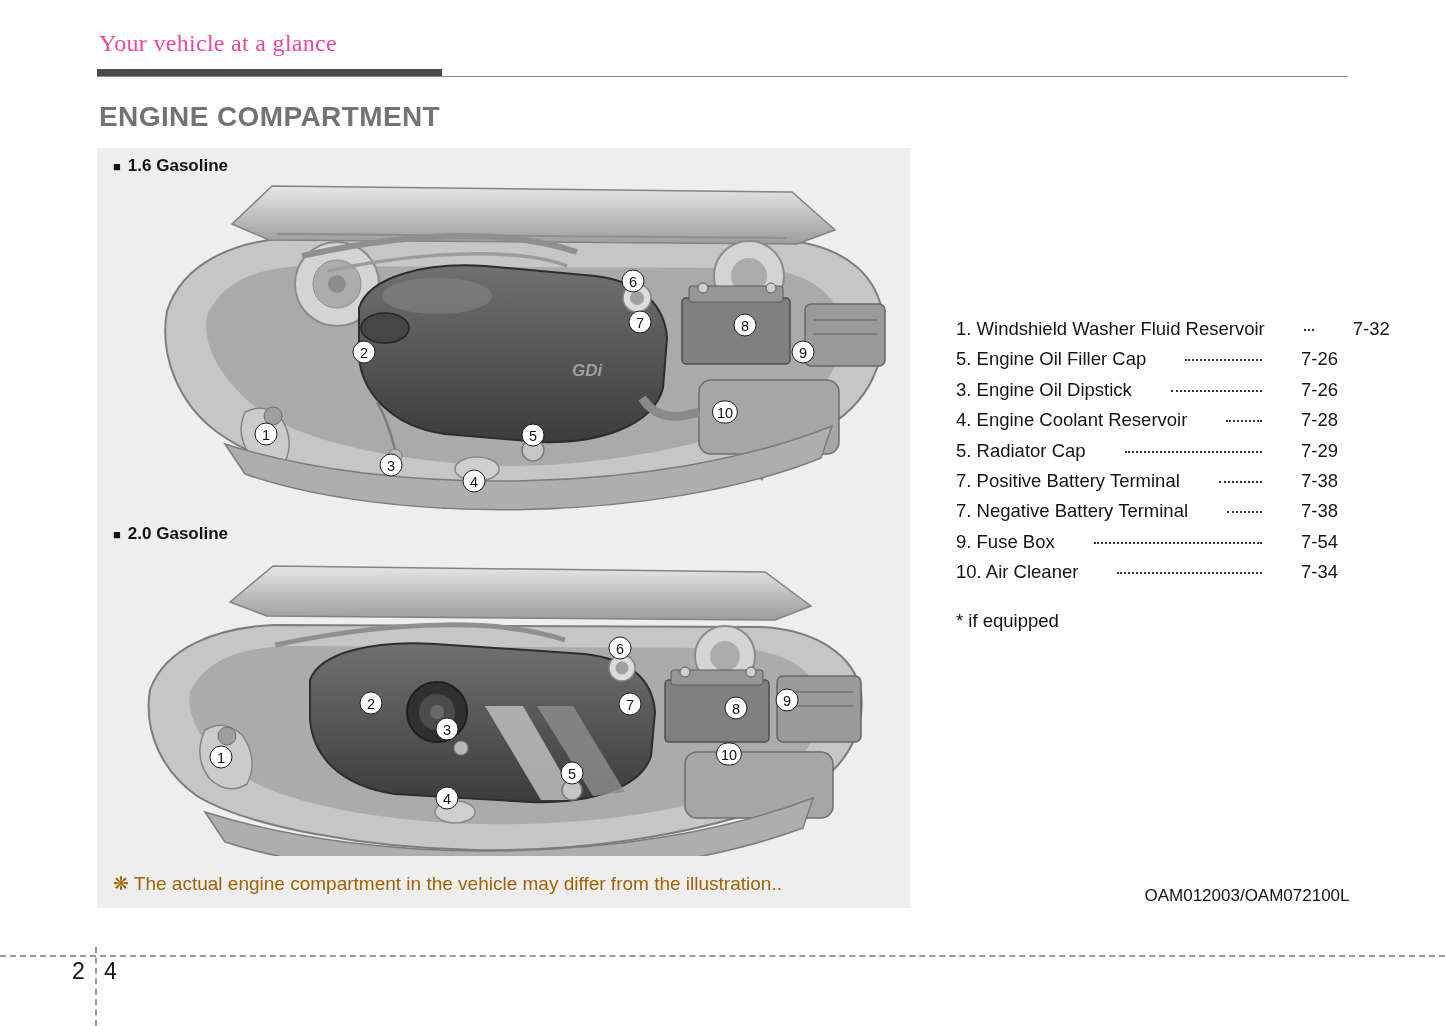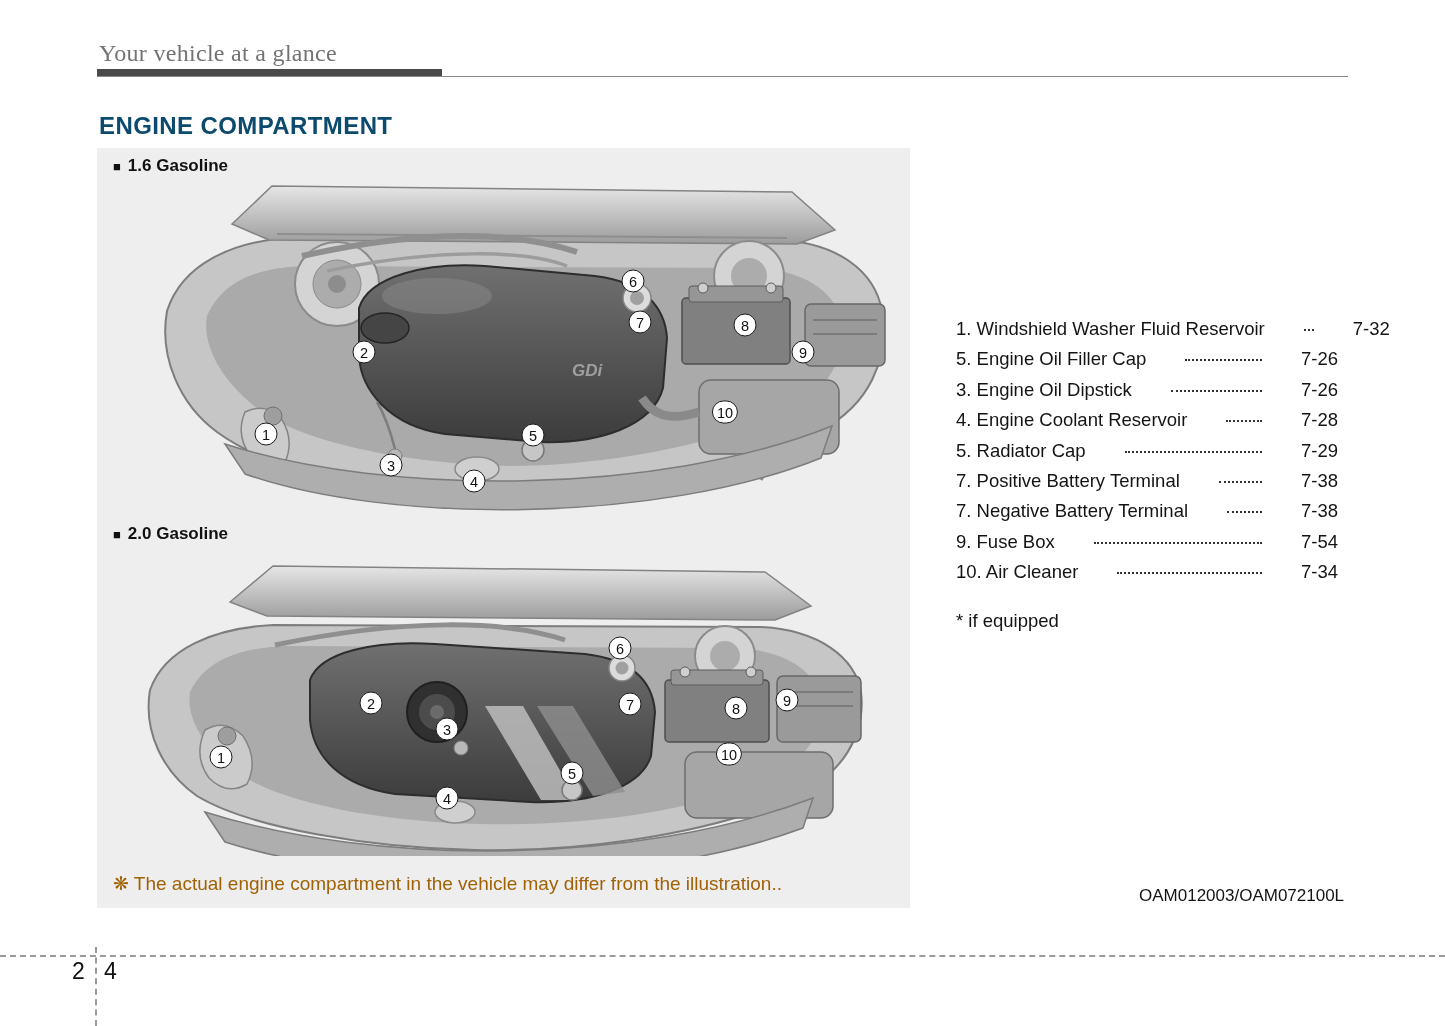--- a/index.html
+++ b/index.html
@@ -2,49 +2,49 @@
 <html><head>
 <meta charset="utf-8">
 <style>
   html,body{margin:0;padding:0;background:#fff;}
   .page{
     position:relative;width:1445px;height:1026px;background:#ffffff;
     font-family:"Liberation Sans","DejaVu Sans",sans-serif;overflow:hidden;
   }
   
   .header-title{
-    position:absolute;left:99px;top:40px;
+    position:absolute;left:99px;top:30px;
     font-family:"Liberation Serif","DejaVu Serif",serif;
-    font-size:24px;color:#737373;letter-spacing:0.3px;
+    font-size:24px;color:#ec4899;letter-spacing:0.3px;
   }
   .header-bar{position:absolute;left:97px;top:69px;width:345px;height:8px;background:#4a4a4a;}
   .header-line{position:absolute;left:97px;top:76px;width:1251px;height:1px;background:#8a8a8a;}
   
   .page-title{
-    position:absolute;left:99px;top:112px;
-    font-size:24px;font-weight:bold;color:#0c4a6e;letter-spacing:0.4px;
+    position:absolute;left:99px;top:101px;
+    font-size:28px;font-weight:bold;color:#737373;letter-spacing:0.4px;
   }
   
   .figure-panel{position:absolute;left:97px;top:148px;width:813px;height:760px;background:#eeeeee;}
   .section-label{position:absolute;display:flex;align-items:center;gap:7px;font-size:17px;font-weight:bold;color:#111;}
   .section-label .bullet{font-size:13px;line-height:1;color:#111;}
   .section-label-1{left:16px;top:8px;}
   .section-label-2{left:16px;top:376px;}
   .illustration{position:absolute;}
   .illustration-1{left:40px;top:28px;width:770px;height:348px;}
   .illustration-2{left:28px;top:412px;width:764px;height:296px;}
   .callout{
     position:absolute;transform:translate(-50%,-50%);
     min-width:23px;height:23px;padding:0 4px;box-sizing:border-box;
     background:#ffffff;border:1.6px solid #1b1b1b;border-radius:12px;
     display:flex;align-items:center;justify-content:center;
     font-size:14.5px;color:#111;z-index:3;
   }
   .figure-note{position:absolute;left:16px;top:724px;font-size:19px;color:#a16207;}
-  .figure-code{position:absolute;left:1139px;top:886px;width:216px;text-align:left;font-size:17px;color:#141414;}
+  .figure-code{position:absolute;left:1139px;top:886px;width:216px;text-align:center;font-size:17px;color:#141414;}
   
   .legend{position:absolute;left:956px;top:318px;width:382px;color:#141414;}
   .legend-item{display:flex;align-items:baseline;height:30.4px;font-size:18.5px;gap:36px;}
   .legend-label{white-space:nowrap;}
   .legend-leader{flex:1;border-bottom:2px dotted #333;margin:0 3px;transform:translateY(-4px);min-width:10px;}
   .legend-page{white-space:nowrap;}
   .legend-footnote{font-size:18.5px;margin-top:18px;}
   
   .crop-line-horizontal{position:absolute;left:0;top:955px;width:1445px;border-top:2px dashed #9a9a9a;}
   .crop-line-vertical{position:absolute;left:95px;top:947px;height:79px;border-left:2px dashed #9a9a9a;}

